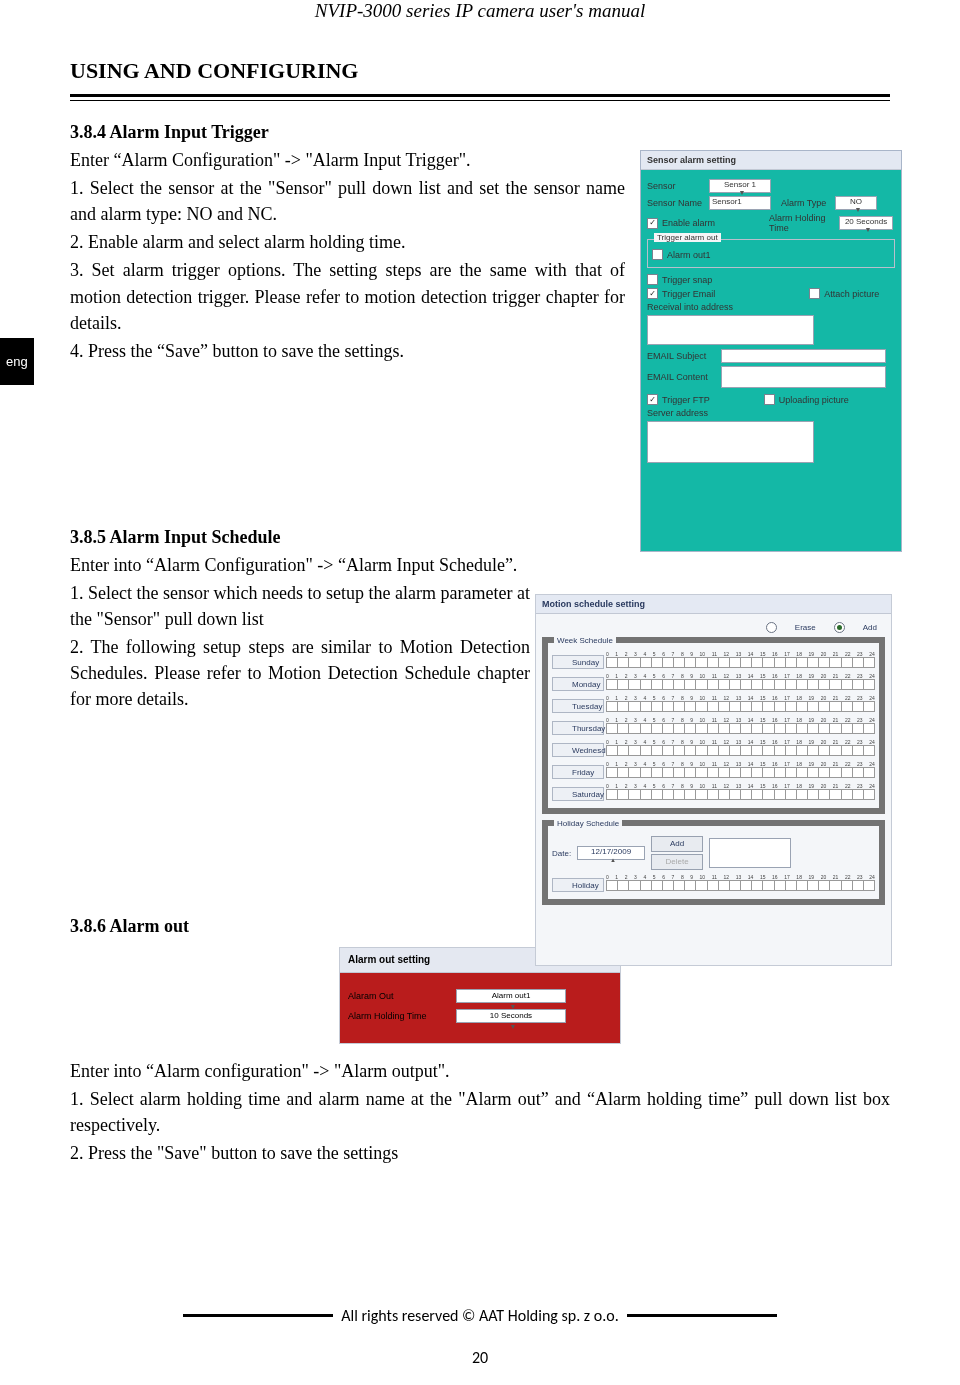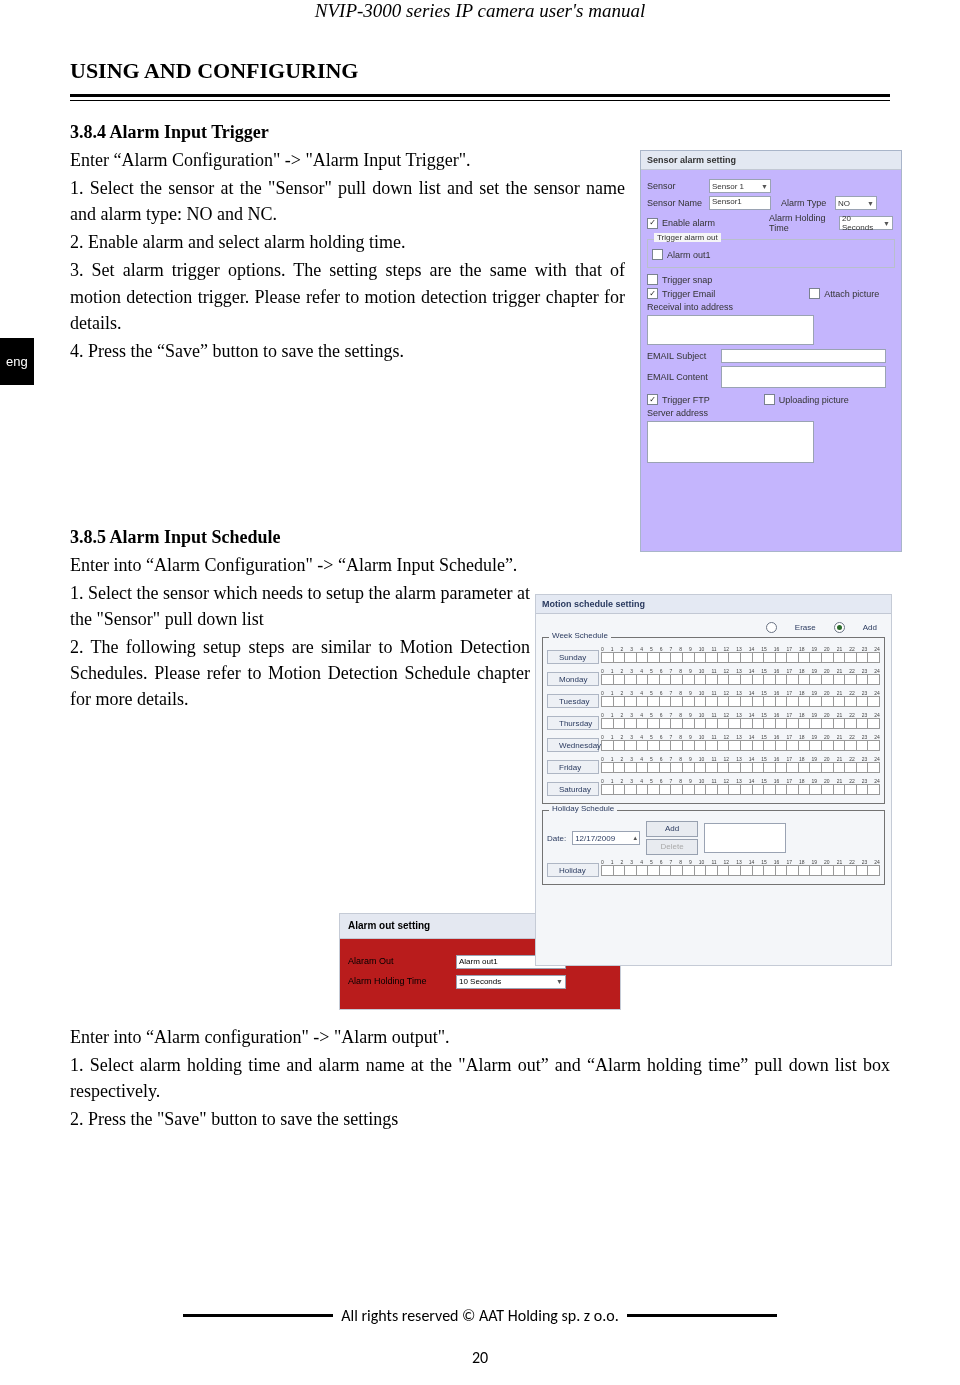--- a/index.html
+++ b/index.html
@@ -61,21 +61,21 @@
   .col-left-2 { width: 460px; }
   .block { position: relative; min-height: 10px; }
   
   .panel1 {
     position: absolute;
     left: 640px;
     top: 150px;
     width: 260px;
     height: 400px;
     border: 1px solid #a9b5c9;
-    background: #c4b5fd;
+    background: #14b8a6;
     font-family: Arial, sans-serif;
     font-size: 9px;
     color: #333;
   }
   .panel-title {
     background: #e3e8f2;
     border-bottom: 1px solid #c2c8d4;
     padding: 4px 6px;
     font-weight: bold;
   }
@@ -87,20 +87,21 @@
   .sel {
     border: 1px solid #9aa3b3;
     background: #fff;
     height: 14px;
     font-size: 8px;
     padding: 0 2px;
     display: inline-flex;
     align-items: center;
     justify-content: space-between;
     box-sizing: border-box;
+    flex-direction: column;
   }
   .sel .arrow { font-size: 7px; color: #555; margin-left: 4px; }
   .txt {
     border: 1px solid #9aa3b3;
     background: #fff;
     height: 14px;
     font-size: 8px;
     padding: 0 2px;
     box-sizing: border-box;
   }
@@ -163,37 +164,37 @@
     width: 9px; height: 9px; border: 1px solid #6a7384;
     border-radius: 50%; display: inline-flex;
     align-items: center; justify-content: center;
     background: #fff;
   }
   .radio.checked::after {
     content: ""; width: 5px; height: 5px; border-radius: 50%;
     background: #2b6b2b;
   }
   .ws-fieldset {
-    border: 1px solid #737373;
+    border: 6px solid #737373;
     padding: 6px 4px 3px 4px;
     position: relative;
   }
   .ws-fieldset .legend {
     position: absolute; top: -7px; left: 6px;
     background: #f4f6f9; padding: 0 3px; font-size: 8px;
   }
   .day-row { display: flex; align-items: flex-end; margin: 2px 0 4px 0; gap: 2px; }
   .day-lbl {
     width: 52px;
     border: 1px solid #aeb6c4;
     background: #edf0f5;
     height: 14px;
     display: flex;
     align-items: center;
-    padding-left: 11px;
+    padding-left: 19px;
     box-sizing: border-box;
   }
   .timeline {
     flex: 1;
     height: 18px;
     display: flex;
     flex-direction: column;
   }
   .ticks { display: flex; justify-content: space-between; font-size: 5px; color: #444; line-height: 6px; }
   .bar {
@@ -290,20 +291,21 @@
     <div class="block" style="margin-top:160px">
       <div class="sub-heading">3.8.5 Alarm Input Schedule</div>
       <div class="col-left-2">
         <p class="para">Enter into “Alarm Configuration" -&gt; “Alarm Input Schedule”.</p>
         <p class="para">1. Select the sensor which needs to setup the alarm parameter at the "Sensor" pull down list</p>
         <p class="para">2. The following setup steps are similar to Motion Detection Schedules. Please refer to Motion Detection Schedule chapter for more details.</p>
       </div>
     </div>
 
     <div class="block" style="margin-top:200px">
+      <div class="sub-heading">3.8.6 Alarm out</div>
 
       <div class="panel3">
         <div class="panel3-title">Alarm out setting</div>
         <div class="panel3-body">
           <div class="p3row">
             <span class="p3label">Alaram Out</span>
             <span class="sel" style="width:110px">
               <span>Alarm out1</span>
               <span class="arrow">▼</span>
             </span>

